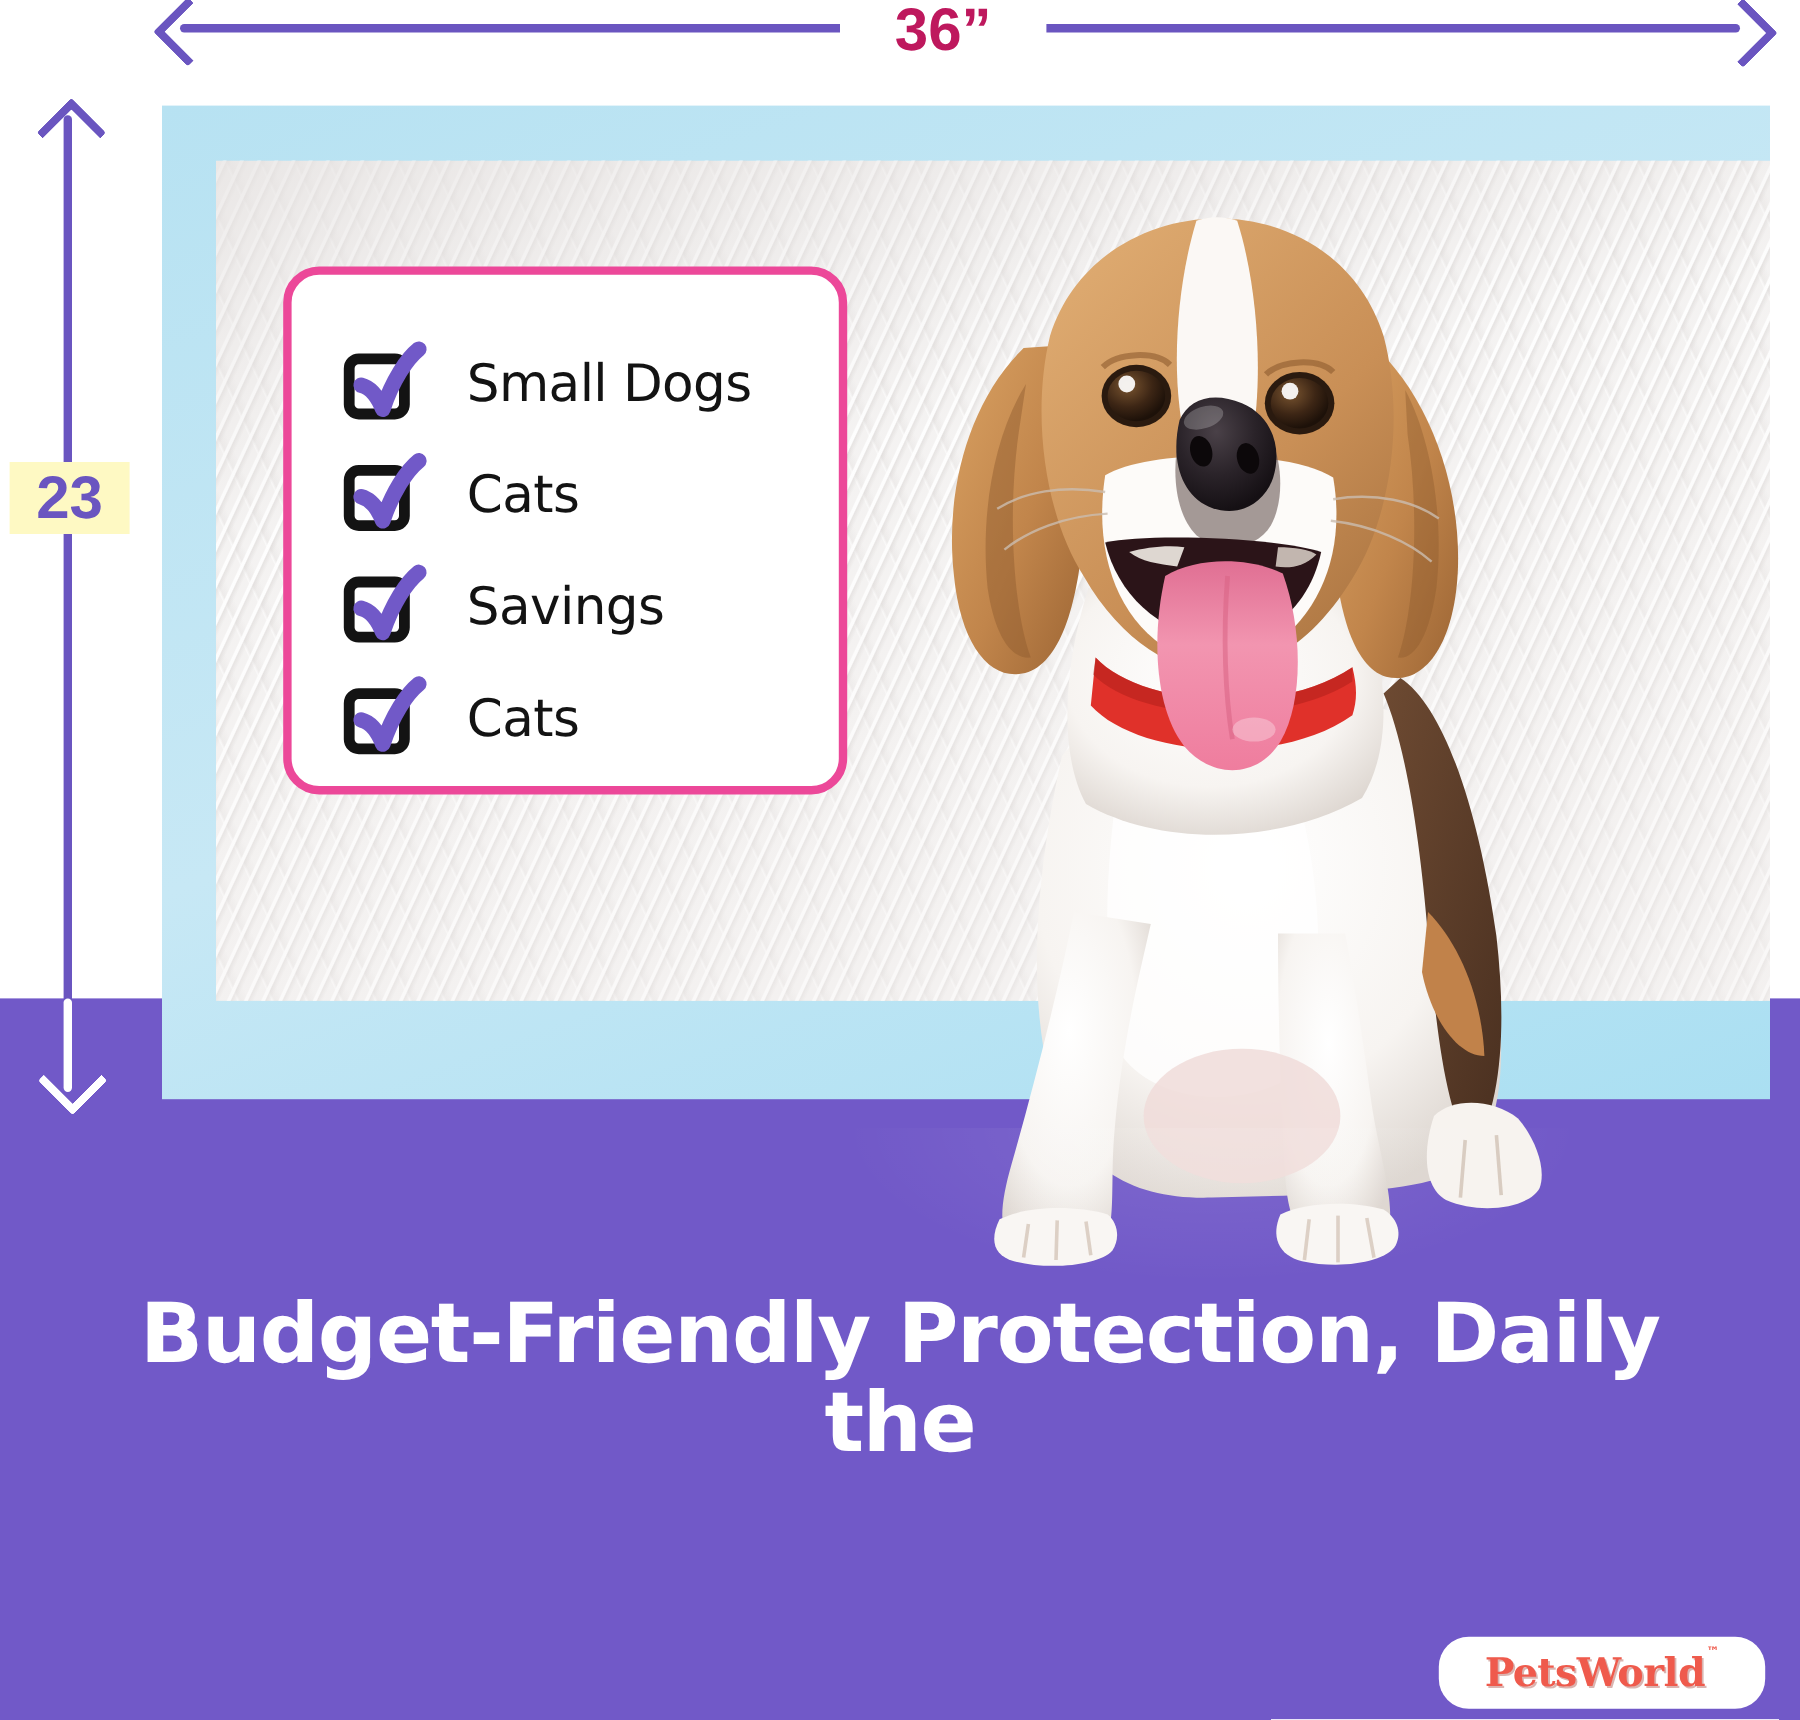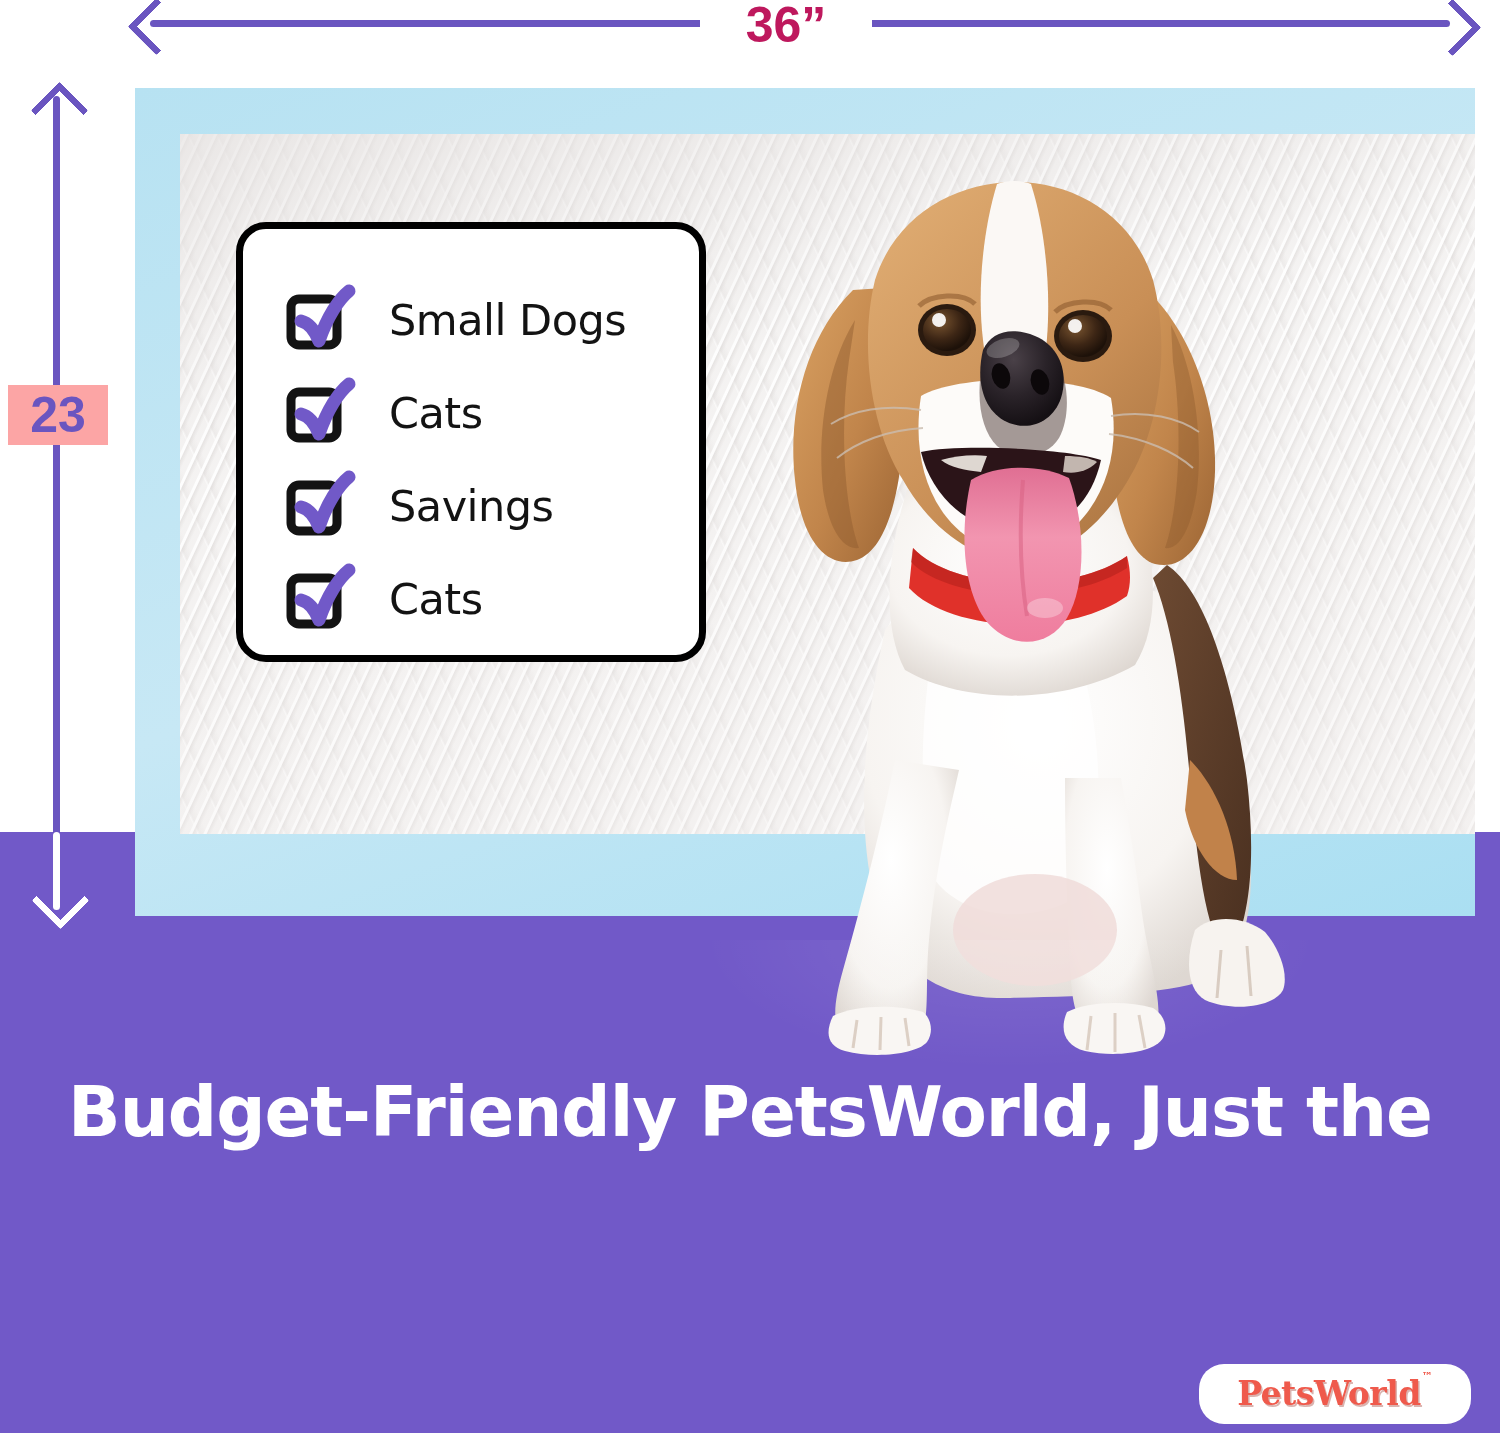--- a/index.html
+++ b/index.html
@@ -115,21 +115,21 @@
   }
   .dim-v-label {
     position: absolute;
     left: 8px;
     top: 385px;
     width: 100px;
     text-align: center;
     color: #6a55c0;
     font-size: 50px;
     font-weight: bold;
-    background: #fca5a5;
+    background: #fef9c3;
     line-height: 60px;
   }
 
   
   .pad {
     position: absolute;
     left: 135px;
     top: 88px;
     width: 1340px;
     height: 828px;
@@ -169,21 +169,21 @@
   }
 
   
   .check-card {
     position: absolute;
     left: 236px;
     top: 222px;
     width: 470px;
     height: 440px;
     background: #ffffff;
-    border: 7px solid #000000;
+    border: 7px solid #ec4899;
     border-radius: 30px;
     box-sizing: border-box;
     padding: 44px 0 0 44px;
   }
   .check-row {
     display: flex;
     align-items: center;
     height: 93px;
   }
   .check-icon {
@@ -446,21 +446,21 @@
   <div class="arrow-head arrow-right-h"></div>
   <div class="dim-h-label">36”</div>
 
   <div class="dim-v-line-top"></div>
   <div class="dim-v-line-bot"></div>
   <div class="arrow-head arrow-up-v"></div>
   <div class="arrow-head arrow-down-v"></div>
   <div class="dim-v-label">23</div>
 
   <div class="headline">
-    <span class="hl-line">Budget-Friendly PetsWorld, Just the</span>
+    <span class="hl-line">Budget-Friendly Protection, Daily the</span>
   </div>
 
   <div class="logo-pill">
     <span class="logo-text">PetsWorld</span>
     <span class="logo-tm">™</span>
   </div>
 
 </div>
 
 </body></html>

